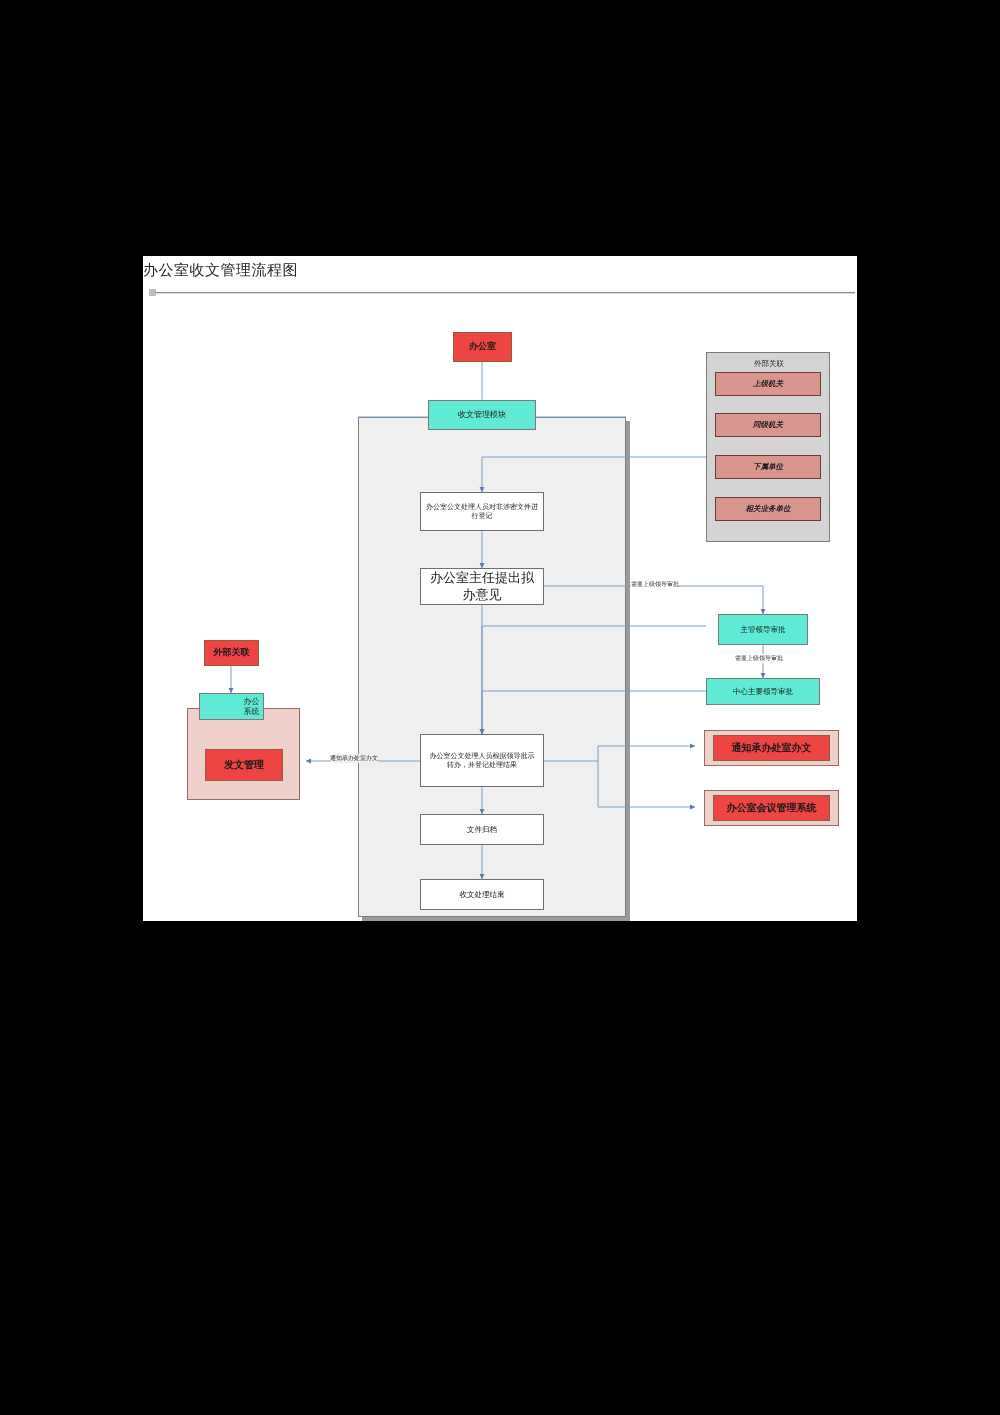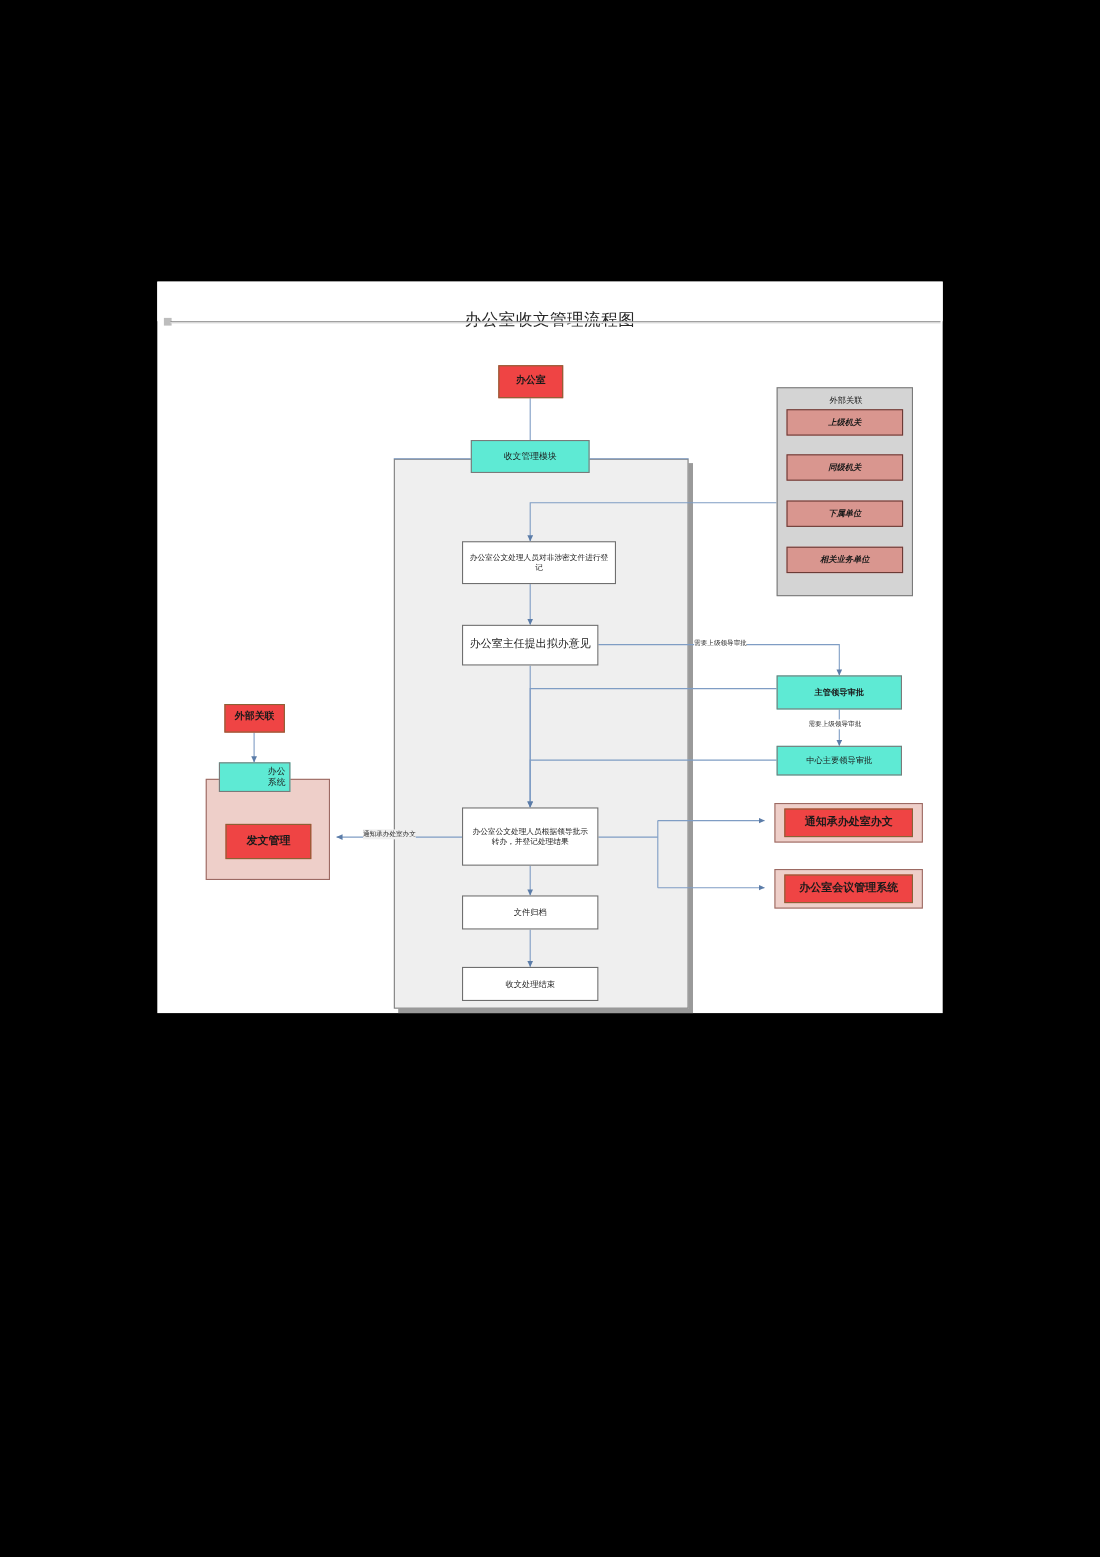--- a/index.html
+++ b/index.html
@@ -32,26 +32,24 @@
     top: 0px;
     width: 714px;
     height: 36px;
     background: #ffffff;
   }
   #doc-title {
     position: absolute;
     left: 0;
     top: 5px;
     width: 714px;
-    text-align: center;
     font-size: 15px;
     color: #262626;
     letter-spacing: 0.5px;
     font-family: "DejaVu Serif", "Liberation Serif", serif;
-    margin-top: 20px;
   }
   #title-rule {
     position: absolute;
     left: 12px;
     top: 36px;
     width: 700px;
     height: 2px;
     background: linear-gradient(to bottom, #8a8a8a 0%, #8a8a8a 50%, #d8d8d8 50%, #d8d8d8 100%);
   }
   #title-rule-cap {
@@ -217,31 +215,31 @@
     <div class="node n-orange" style="left:61px; top:384px; width:55px; height:26px; font-size:9px;">外部关联</div>
 
     <div class="node n-grey" style="left:56px; top:437px; width:65px; height:27px; font-size:8px;padding-left:40px;">办公系统</div>
 
     <div class="node n-orange" style="left:62px; top:493px; width:78px; height:32px; font-size:10px;">发文管理</div>
 
     <div class="node n-orange" style="left:310px; top:76px; width:59px; height:30px; font-size:9px;">办公室</div>
 
     <div class="node n-grey" style="left:285px; top:144px; width:108px; height:30px; font-size:8px;">收文管理模块</div>
 
-    <div class="node n-white" style="left:277px; top:236px; width:140px; height:39px; font-size:7px; padding:12px 5px;">办公室公文处理人员对非涉密文件进行登记</div>
-
-    <div class="node n-white" style="left:277px; top:312px; width:124px; height:37px; font-size:10px; padding:0 5px;">办公室主任提出拟办意见</div>
+    <div class="node n-white" style="left:277px; top:236px; width:124px; height:39px; font-size:7px; padding:12px 5px;">办公室公文处理人员对非涉密文件进行登记</div>
+
+    <div class="node n-white" style="left:277px; top:312px; width:124px; height:37px; font-size:13px; padding:0 5px;">办公室主任提出拟办意见</div>
 
     <div class="node n-white" style="left:277px; top:478px; width:124px; height:53px; font-size:7px; padding:12px 6px;">办公室公文处理人员根据领导批示转办，并登记处理结果</div>
 
     <div class="node n-white" style="left:277px; top:558px; width:124px; height:31px; font-size:7.5px;">文件归档</div>
 
     <div class="node n-white" style="left:277px; top:623px; width:124px; height:31px; font-size:7.5px;">收文处理结束</div>
 
-    <div class="node n-grey" style="left:563px; top:358px; width:114px; height:31px; font-size:7.5px;font-weight:bold;">主管领导审批</div>
+    <div class="node n-grey" style="left:575px; top:358px; width:90px; height:31px; font-size:7.5px;">主管领导审批</div>
 
     <div class="node n-grey" style="left:563px; top:422px; width:114px; height:27px; font-size:7.5px;">中心主要领导审批</div>
 
     <div class="container-pink" style="left:561px; top:474px; width:135px; height:36px;"></div>
     <div class="node n-orange" style="left:570px; top:479px; width:117px; height:26px; font-size:10px;">通知承办处室办文</div>
 
     <div class="container-pink" style="left:561px; top:534px; width:135px; height:36px;"></div>
     <div class="node n-orange" style="left:570px; top:539px; width:117px; height:26px; font-size:10px;">办公室会议管理系统</div>
 
     <div class="container-lightgrey" style="left:563px; top:96px; width:124px; height:190px;padding-left:20px;">

